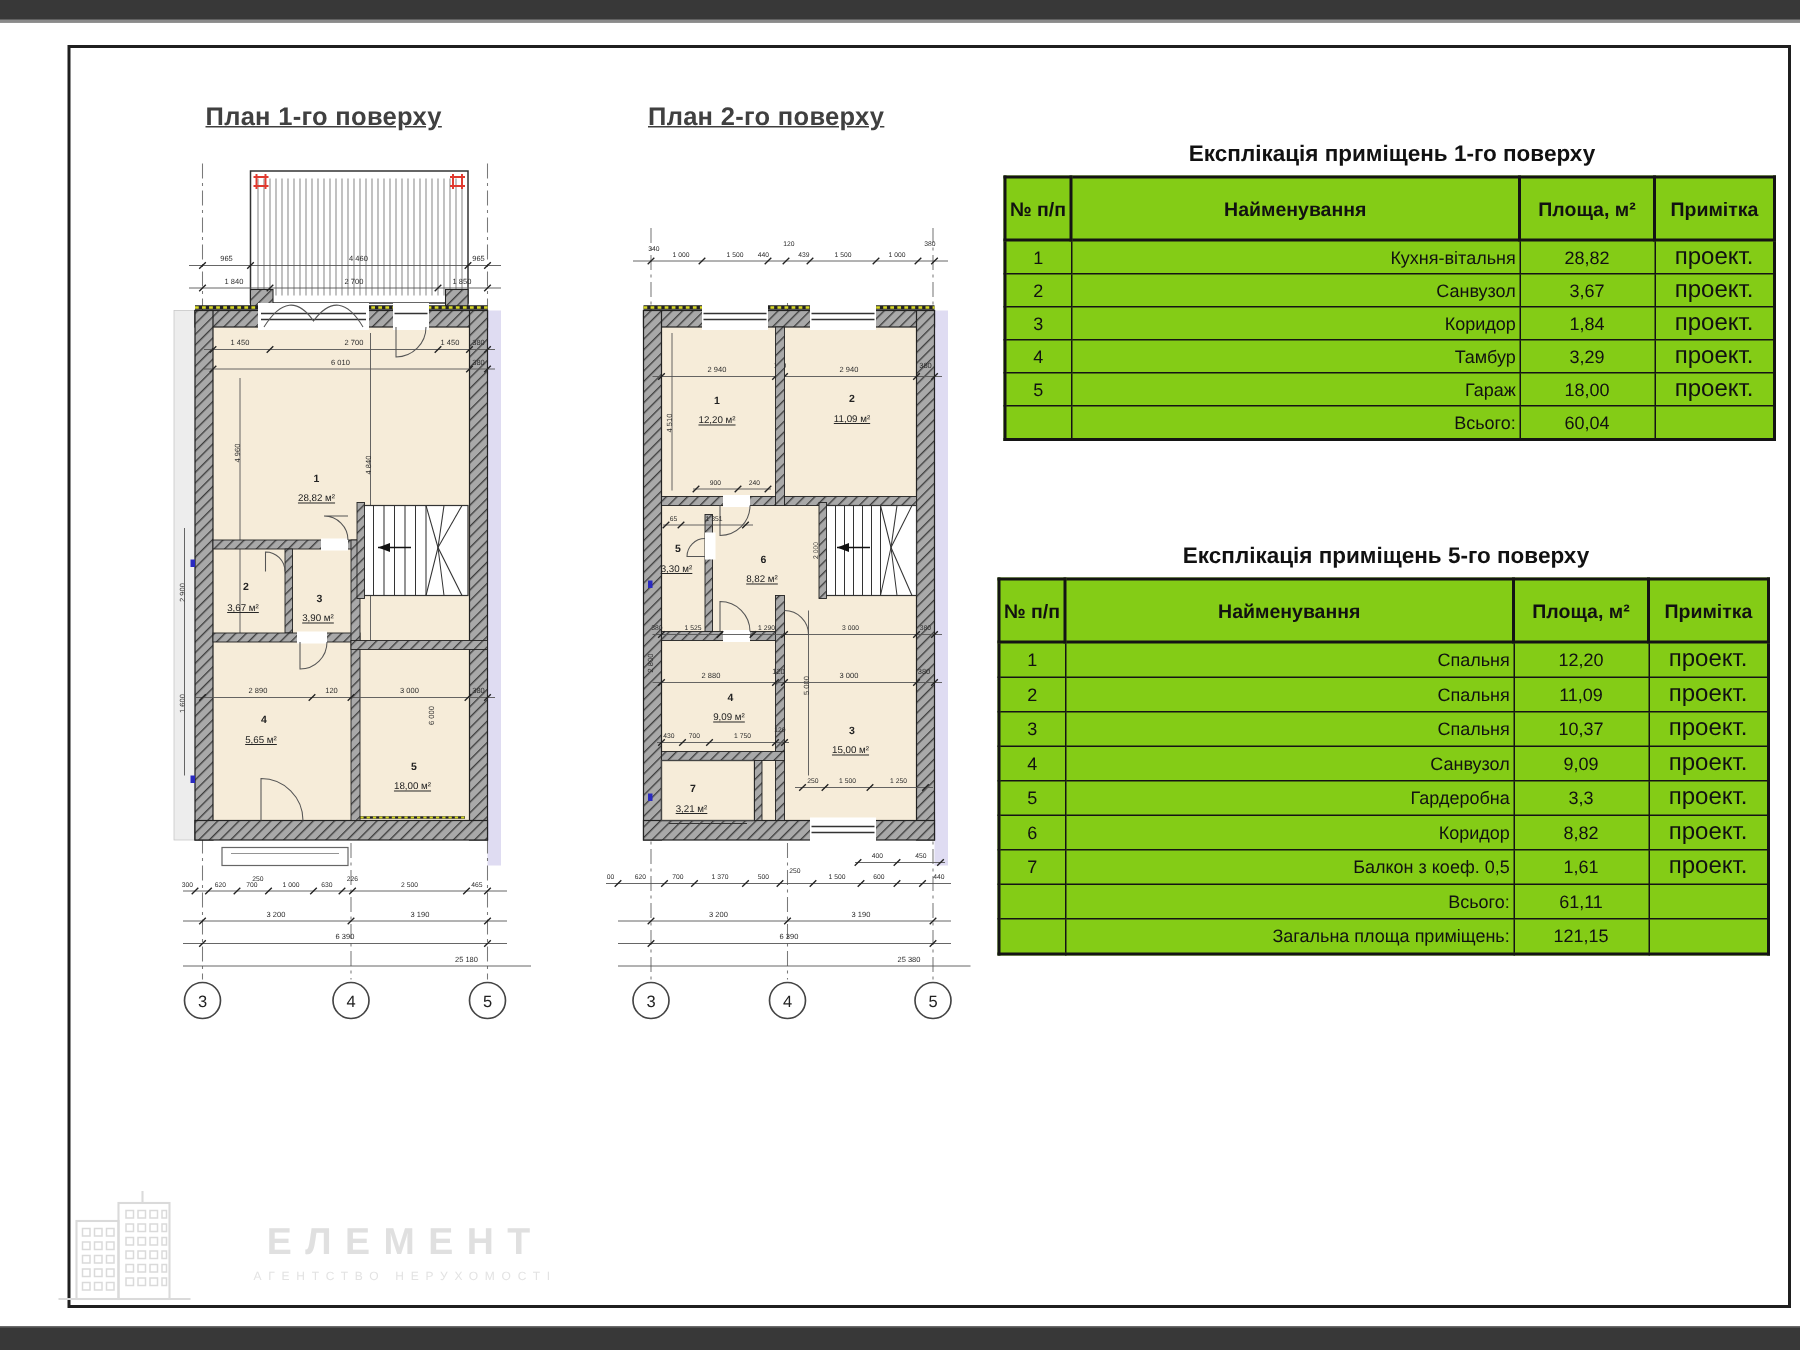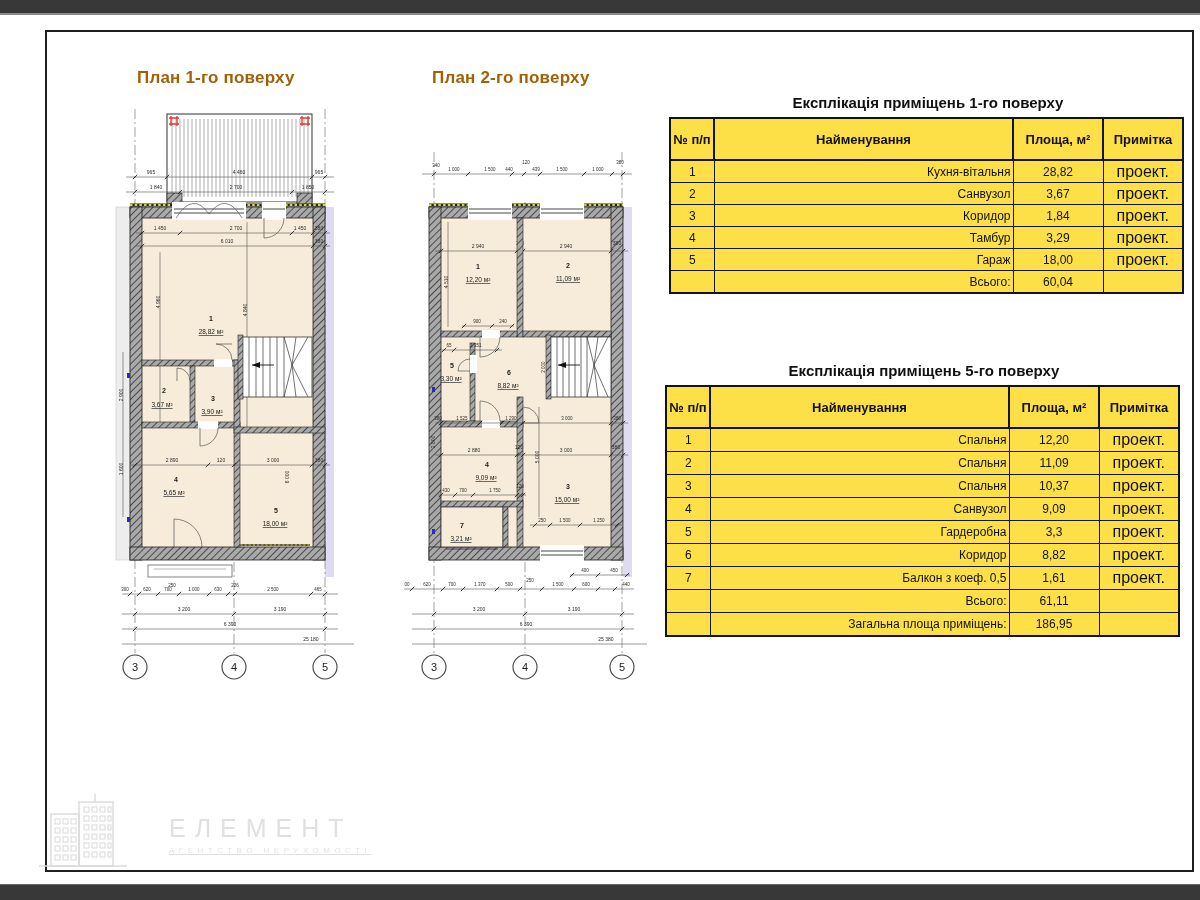--- a/index.html
+++ b/index.html
@@ -3,21 +3,21 @@
 <meta charset="utf-8">
 <style>
   html,body{margin:0;padding:0;}
   body{width:1200px;height:900px;position:relative;background:#ffffff;
        font-family:"Liberation Sans", sans-serif;overflow:hidden;}
   .bar{position:absolute;left:0;width:1200px;background:#383838;}
   .bar.top{top:0;height:13px;border-bottom:2px solid #8a8a8a;}
   .bar.bottom{top:884px;height:16px;border-top:1px solid #6a6a6a;}
   .sheet{position:absolute;left:45px;top:30px;width:1145px;height:838px;
          border:2px solid #1f1f1f;background:#ffffff;}
-  .plan-title{position:absolute;font-size:17px;font-weight:bold;color:#a16207;letter-spacing:.2px;}
+  .plan-title{position:absolute;font-size:17px;font-weight:bold;color:#404040;letter-spacing:.2px;text-decoration:underline;}
   #pt1{left:90px;top:36px;}
   #pt2{left:385px;top:36px;}
   svg.plan{position:absolute;overflow:visible;}
   #plan1{left:67px;top:65px;}
   #plan2{left:355px;top:65px;}
   
   .dim{font-size:5px;fill:#2c2c2c;text-anchor:middle;}
   .dimS{font-size:4.5px;fill:#2c2c2c;text-anchor:middle;}
   .rn{font-size:7px;font-weight:bold;fill:#222;text-anchor:middle;}
   .ra{font-size:6.5px;fill:#222;text-anchor:middle;text-decoration:underline;}
@@ -26,33 +26,33 @@
   .tick{stroke:#222;stroke-width:.9;fill:none;}
   .door{stroke:#555;stroke-width:.7;fill:none;}
   .axis{stroke:#7a7a7a;stroke-width:.7;fill:none;stroke-dasharray:10 3 2 3;}
   .tread{stroke:#333;stroke-width:.7;fill:none;}
   
   .expl{position:absolute;}
   #expl1{left:622px;top:62px;width:518px;}
   #expl2{left:618px;top:330px;width:518px;}
   .expl-title{text-align:center;font-size:15px;font-weight:bold;color:#111;margin-bottom:6px;}
   table.expl-table{border-collapse:collapse;table-layout:fixed;width:513px;
-       background:#fde047;border:2.5px solid #141414;}
+       background:#84cc16;border:2.5px solid #141414;}
   .expl-table th{border:2px solid #141414;font-size:13px;font-weight:bold;color:#111;height:40px;padding:0 2px;}
   .expl-table td{border:1.5px solid #141414;font-size:12px;color:#111;height:21px;
        text-align:center;padding:0 2px;white-space:nowrap;overflow:hidden;}
   .expl-table td.c-name{text-align:right;padding-left:9px;}
   .expl-table td.c-note{font-size:16px;}
   #expl2 .expl-table td{height:22px;}
   col.w-num{width:44px;} col.w-name{width:299px;} col.w-area{width:90px;} col.w-note{width:80px;}
   
   .watermark{position:absolute;left:-10px;top:760px;display:flex;align-items:center;}
   .wm-text{margin-left:40px;}
-  .wm-brand{font-size:25px;font-weight:normal;color:#e0e0e0;letter-spacing:9px;}
-  .wm-tag{font-size:8px;color:#e3e3e3;letter-spacing:4.5px;margin-top:3px;text-decoration:underline;}
+  .wm-brand{font-size:25px;font-weight:bold;color:#e0e0e0;letter-spacing:9px;text-align:center;}
+  .wm-tag{font-size:8px;color:#e3e3e3;letter-spacing:4.5px;margin-top:3px;}
 </style>
 </head>
 <body>
 
 <div class="bar top"></div>
 <div class="bar bottom"></div>
 
 <div class="sheet">
 
   <div class="plan-title" id="pt1">План 1-го поверху</div>
@@ -643,21 +643,21 @@
           </tr>
           <tr>
             <td class="c-num"></td>
             <td class="c-name">Всього:</td>
             <td class="c-area">61,11</td>
             <td class="c-note"></td>
           </tr>
           <tr>
             <td class="c-num"></td>
             <td class="c-name">Загальна площа приміщень:</td>
-            <td class="c-area">186,95</td>
+            <td class="c-area">121,15</td>
             <td class="c-note"></td>
           </tr>
         </tbody>
     </table>
   </div>
 
   <div class="watermark">
     <svg width="92" height="84" viewBox="0 0 92 84">
       <g fill="none" stroke="#dadada" stroke-width="1.4">
         <rect x="14" y="22" width="28" height="52"></rect>

